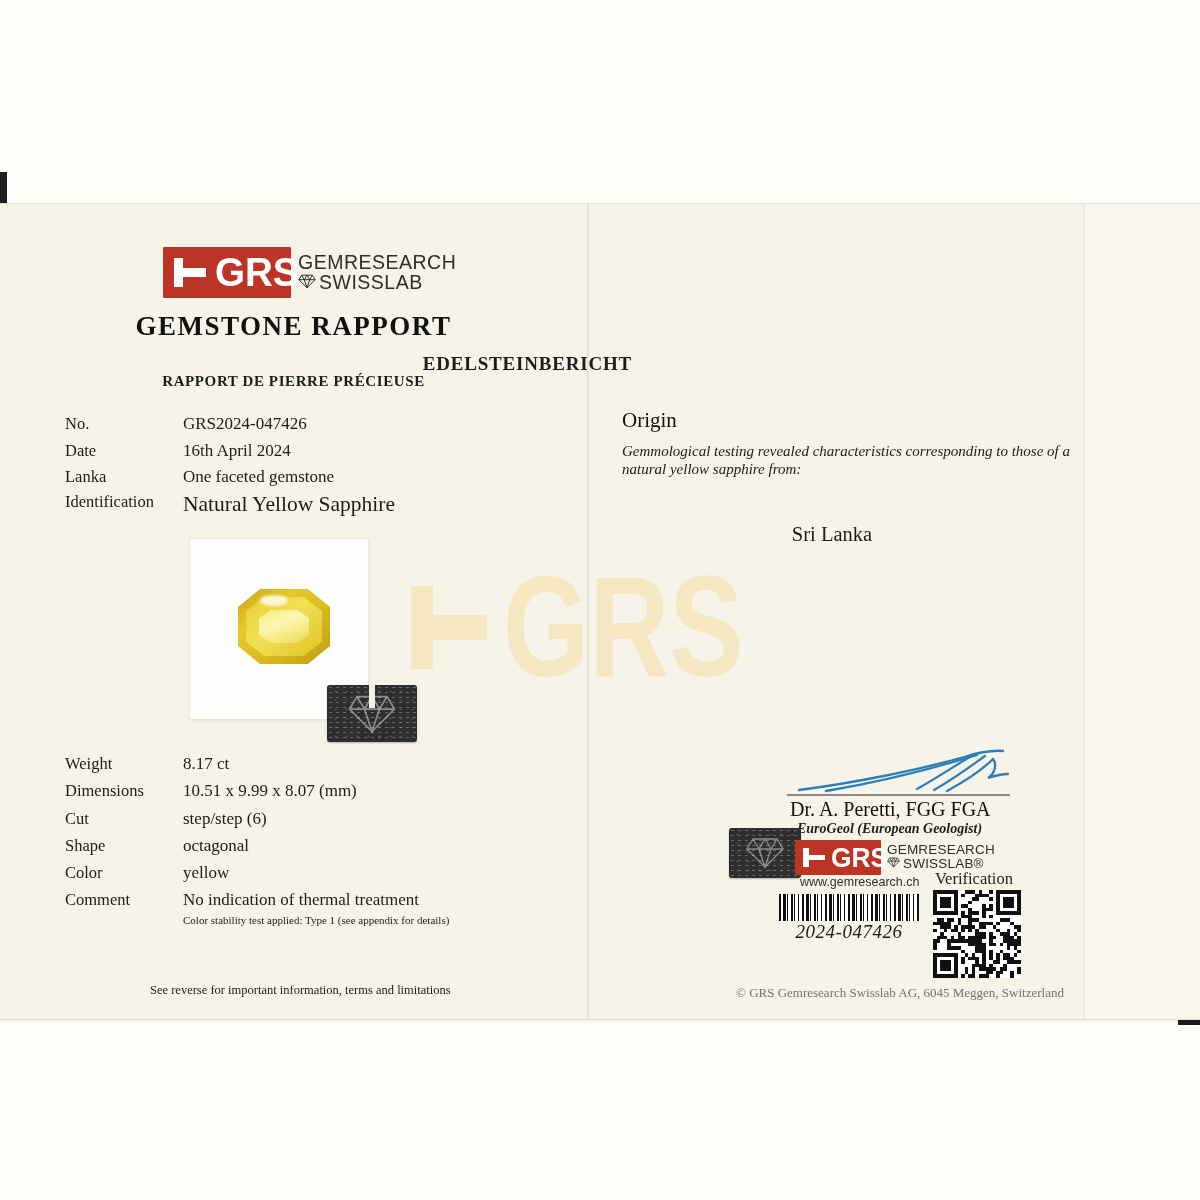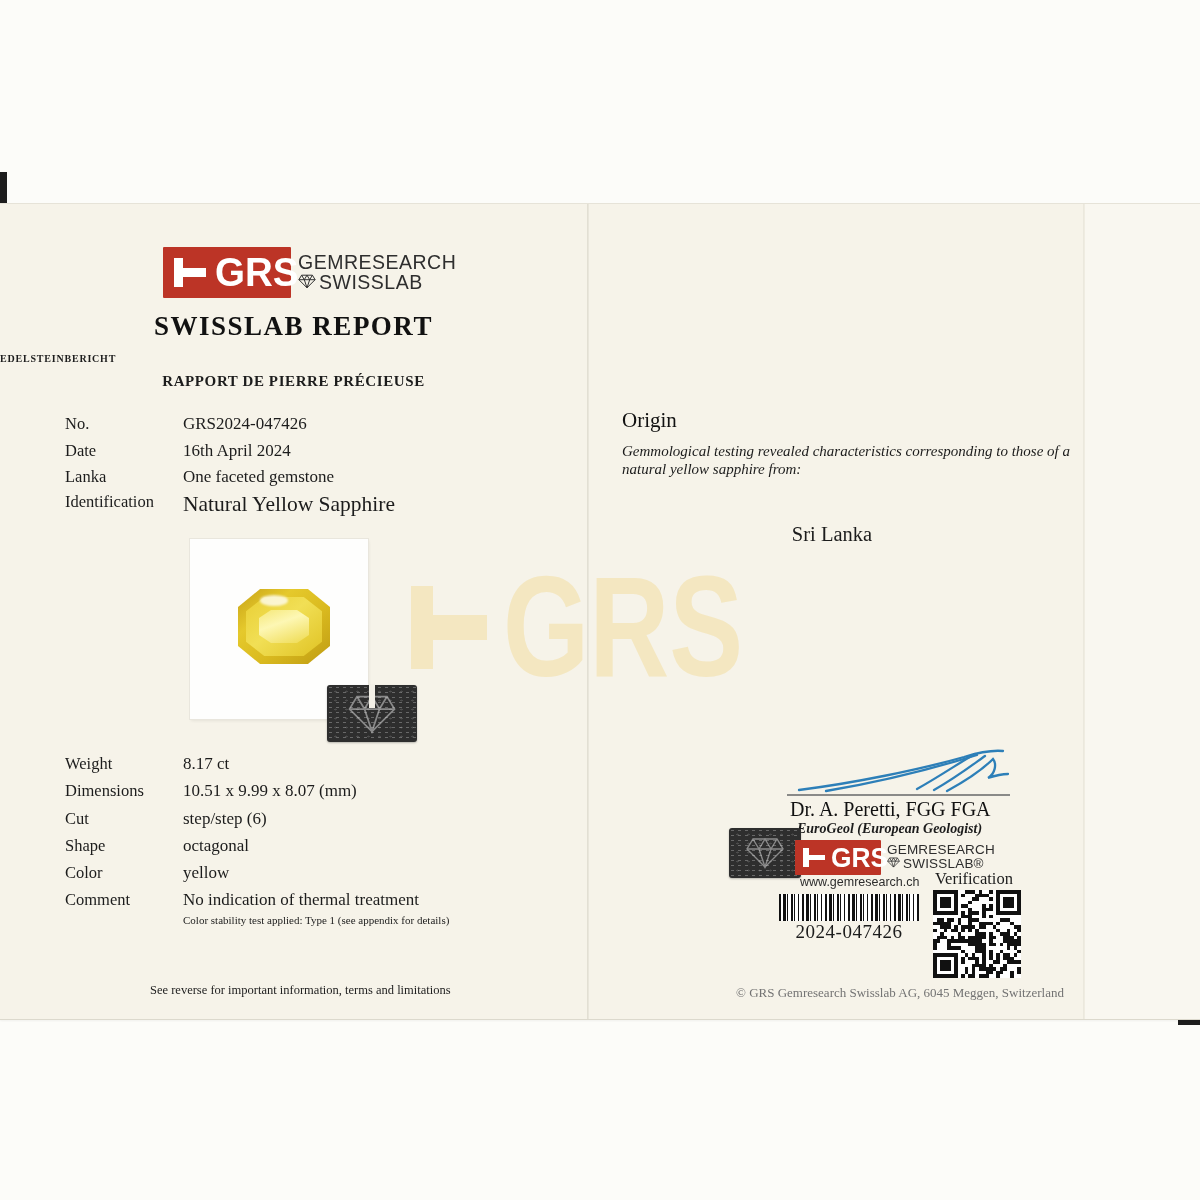--- a/index.html
+++ b/index.html
@@ -43,22 +43,22 @@
   .brandtext { position:absolute; font-family:"Liberation Sans", sans-serif; color:#2e2e2e;
                line-height:1.04; }
   .brandtext .row { display:flex; align-items:center; }
   .bt-big { left:298px; top:48px; font-size:19.5px; letter-spacing:.5px; }
   .bt-sm  { left:299px; top:639px; font-size:13.5px; letter-spacing:.2px; }
   .dia { flex:none; margin-right:3px; }
 
   
   .title { position:absolute; left:0; top:107px; width:587px; text-align:center;
            font-size:27px; font-weight:bold; letter-spacing:1.5px; color:#111; }
-  .sub1 { position:absolute; left:0; top:149px; width:632px; text-align:left;
-          font-size:10px; font-weight:bold; letter-spacing:.8px; }
+  .sub1 { position:absolute; left:0; top:149px; width:632px; text-align:right;
+          font-size:19px; font-weight:bold; letter-spacing:.8px; }
   .sub2 { position:absolute; left:0; top:169px; width:587px; text-align:center;
           font-size:15px; font-weight:bold; letter-spacing:.6px; }
 
   
   .kv { position:absolute; left:65px; width:515px; }
   .kv .row { position:absolute; left:0; width:100%; }
   .kv .lab { position:absolute; left:0; font-size:16.5px; }
   .kv .val { position:absolute; left:118px; font-size:17px; }
   .val.big { font-size:21.5px; }
   .val.note { font-size:11px; }
@@ -118,21 +118,21 @@
   .website { position:absolute; left:212px; top:671px; font-family:"Liberation Sans", sans-serif;
              font-size:12.5px; color:#2d2d2d; }
   .verif { position:absolute; left:347px; top:665px; font-size:16.5px; }
 
   .barcode { position:absolute; left:191px; top:690px; width:140px; height:27px;
              background:repeating-linear-gradient(90deg,
                #111 0 2px, #fff 2px 4px, #111 4px 7px, #fff 7px 8px,
                #111 8px 9px, #fff 9px 12px, #111 12px 14px, #fff 14px 15px,
                #111 15px 16px, #fff 16px 19px, #111 19px 20px, #fff 20px 23px); }
   .barcode-num { position:absolute; left:183px; top:717px; width:156px; text-align:center;
-                 font-size:19px; letter-spacing:.5px; }
+                 font-size:19px; letter-spacing:.5px;font-style:italic; }
   .qr { position:absolute; left:345px; top:686px; width:88px; height:88px; background:#fff; }
 
   .copyright { position:absolute; left:148px; top:781px; font-size:13px; color:#737373; }
 </style>
 </head>
 <body>
 
 <div class="stage">
 
   <div class="artifact" style="left:0; top:172px; width:7px; height:36px;"></div>
@@ -172,21 +172,21 @@
                   <path d="M1 6 H19"></path>
               <path d="M4 1 L7 6 L10 1 L13 6 L16 1"></path>
                   <path d="M7 6 L10 15 L13 6"></path>
                 </g>
               </svg>
           </span>
           <span>SWISSLAB</span>
         </div>
       </div>
 
-      <div class="title">SWISSLAB REPORT</div>
+      <div class="title">GEMSTONE RAPPORT</div>
       <div class="sub1">EDELSTEINBERICHT</div>
       <div class="sub2">RAPPORT DE PIERRE PRÉCIEUSE</div>
 
       <div class="kv">
         <div class="row" style="top:210px">
           <span class="lab">No.</span>
           <span class="val">GRS2024-047426</span>
         </div>
         <div class="row" style="top:237px">
           <span class="lab">Date</span>

